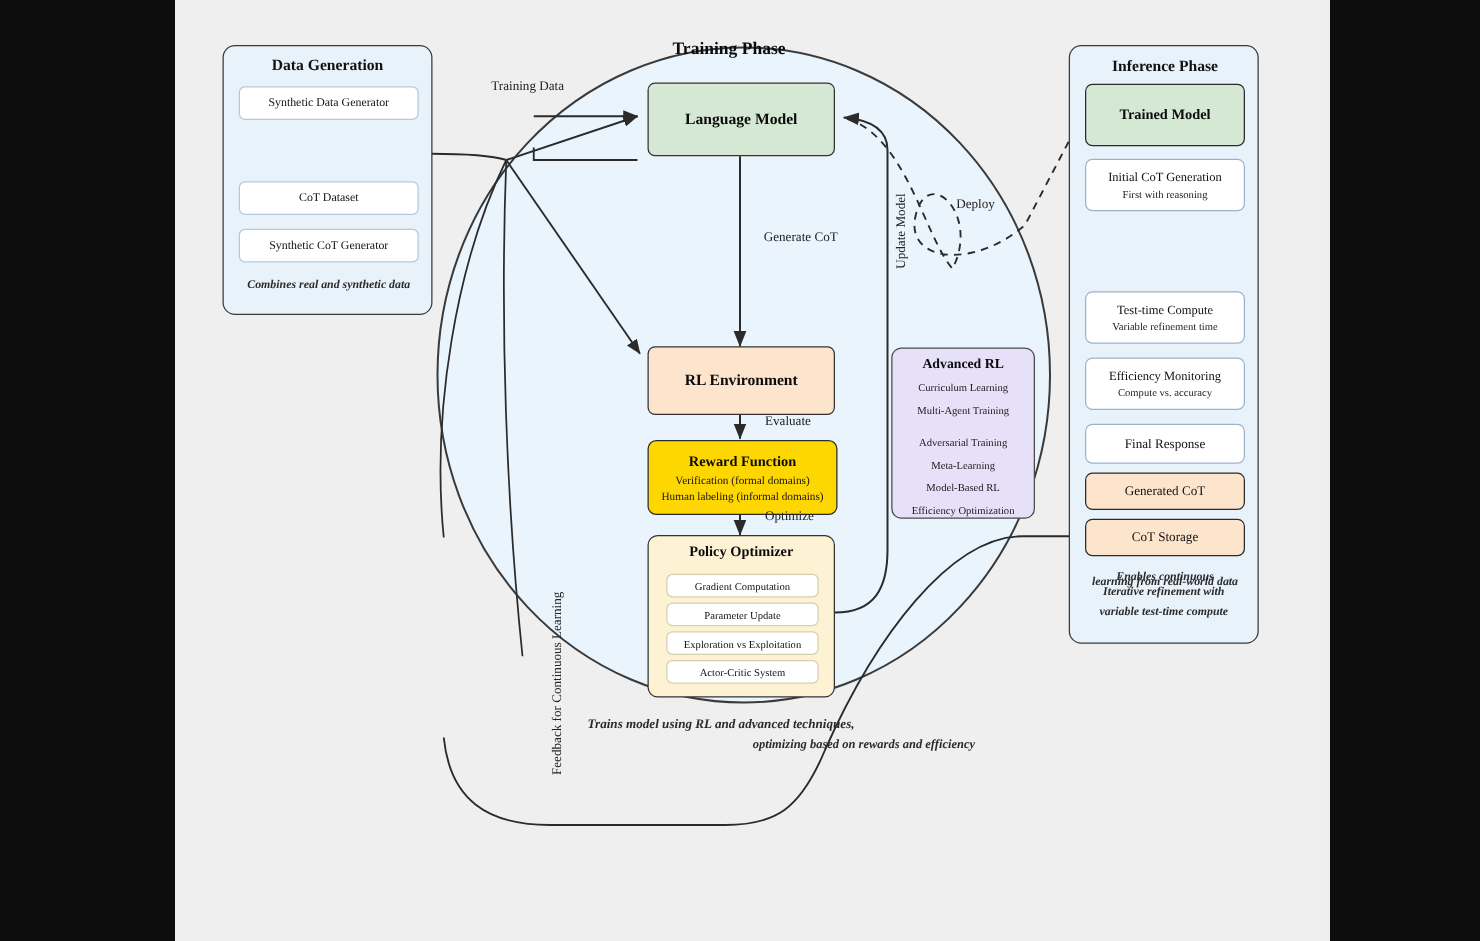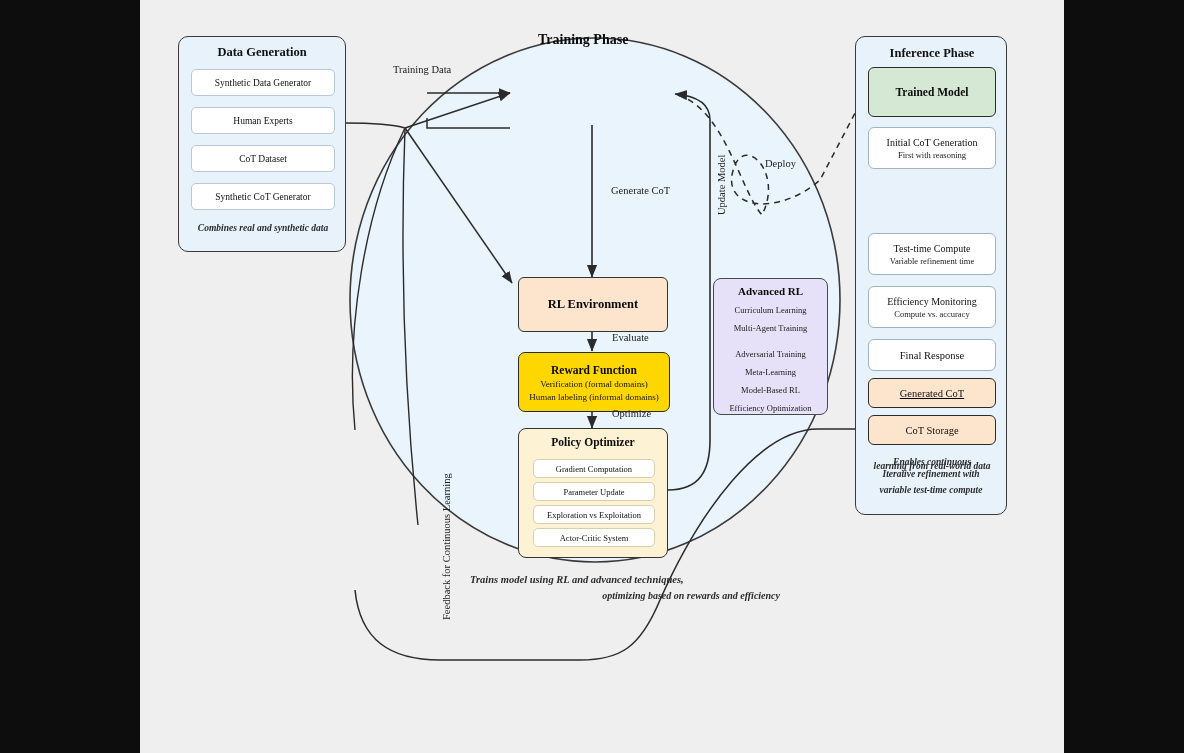--- a/index.html
+++ b/index.html
@@ -88,27 +88,29 @@
       <path d="M790,370 L790,377" fill="none" stroke="#1d1d1d" stroke-width="2.4" marker-end="url(#arrow)"></path>
       <path d="M790,408 L790,414" fill="none" stroke="#1d1d1d" stroke-width="2.4" marker-end="url(#arrow)"></path>
     </svg>
 
     <div class="title-main" style="left:398px;top:32px;">Training Phase</div>
 
     <div class="panel" style="left:38px;top:36px;width:168px;height:216px;">
       <div class="panel-title" style="margin-top:8px;">Data Generation</div>
 
       <div class="sub-item" style="position:absolute;left:12px;top:32px;width:144px;height:27px;line-height:27px;font-size:9.5px;">Synthetic Data Generator</div>
-      <div class="sub-item" style="position:absolute;left:12px;top:70px;width:144px;height:27px;line-height:27px;font-size:9.5px;">Human Experts</div>
       <div class="sub-item" style="position:absolute;left:12px;top:108px;width:144px;height:27px;line-height:27px;font-size:9.5px;">CoT Dataset</div>
       <div class="sub-item" style="position:absolute;left:12px;top:146px;width:144px;height:27px;line-height:27px;font-size:9.5px;">Synthetic CoT Generator</div>
 
       <div class="caption" style="position:absolute;left:6px;top:186px;width:156px;font-size:9.5px;">Combines real and synthetic data</div>
     </div>
 
+    <div class="node" style="left:378px;top:66px;width:150px;height:59px;background:#d5e8d4;">
+      <span style="font-weight:bold;font-size:12.5px;color:#0b0b0b;">Language Model</span>
+    </div>
 
     <div class="node" style="left:378px;top:277px;width:150px;height:55px;background:#fde4cd;">
       <span style="font-weight:bold;font-size:12.5px;color:#0b0b0b;">RL Environment</span>
     </div>
 
     <div class="node" style="left:378px;top:352px;width:152px;height:60px;background:#ffd700;border-color:#2b2b2b;border-radius:7px;">
       <span style="font-weight:bold;font-size:11.5px;color:#0b0b0b;margin-top:1px;">Reward Function</span>
       <span style="font-size:9px;color:#151515;margin-top:3px;">Verification (formal domains)</span>
       <span style="font-size:9px;color:#151515;margin-top:3px;">Human labeling (informal domains)</span>
     </div>
@@ -151,21 +153,21 @@
 
       <div class="node" style="left:12px;top:249px;width:128px;height:42px;background:#ffffff;border-color:#9fb3c8;border-width:1.2px;">
         <span style="font-size:10px;color:#111;">Efficiency Monitoring</span>
         <span style="font-size:8.5px;color:#222;margin-top:2px;">Compute vs. accuracy</span>
       </div>
 
       <div class="node" style="left:12px;top:302px;width:128px;height:32px;background:#ffffff;border-color:#9fb3c8;border-width:1.2px;">
         <span style="font-size:10.5px;color:#111;">Final Response</span>
       </div>
 
-      <div class="node" style="left:12px;top:341px;width:128px;height:30px;background:#fde4cd;border-color:#2b2b2b;text-decoration:underline;">
+      <div class="node" style="left:12px;top:341px;width:128px;height:30px;background:#fde4cd;border-color:#2b2b2b;">
         <span style="font-size:10.5px;color:#111;">Generated CoT</span>
       </div>
 
       <div class="node" style="left:12px;top:378px;width:128px;height:30px;background:#fde4cd;border-color:#2b2b2b;">
         <span style="font-size:10.5px;color:#111;">CoT Storage</span>
       </div>
 
       <div class="caption" style="position:absolute;left:4px;top:420px;width:144px;font-size:9.5px;">Enables continuous</div>
       <div class="caption" style="position:absolute;left:4px;top:424px;width:144px;font-size:9.5px;">learning from real-world data</div>
     </div>

